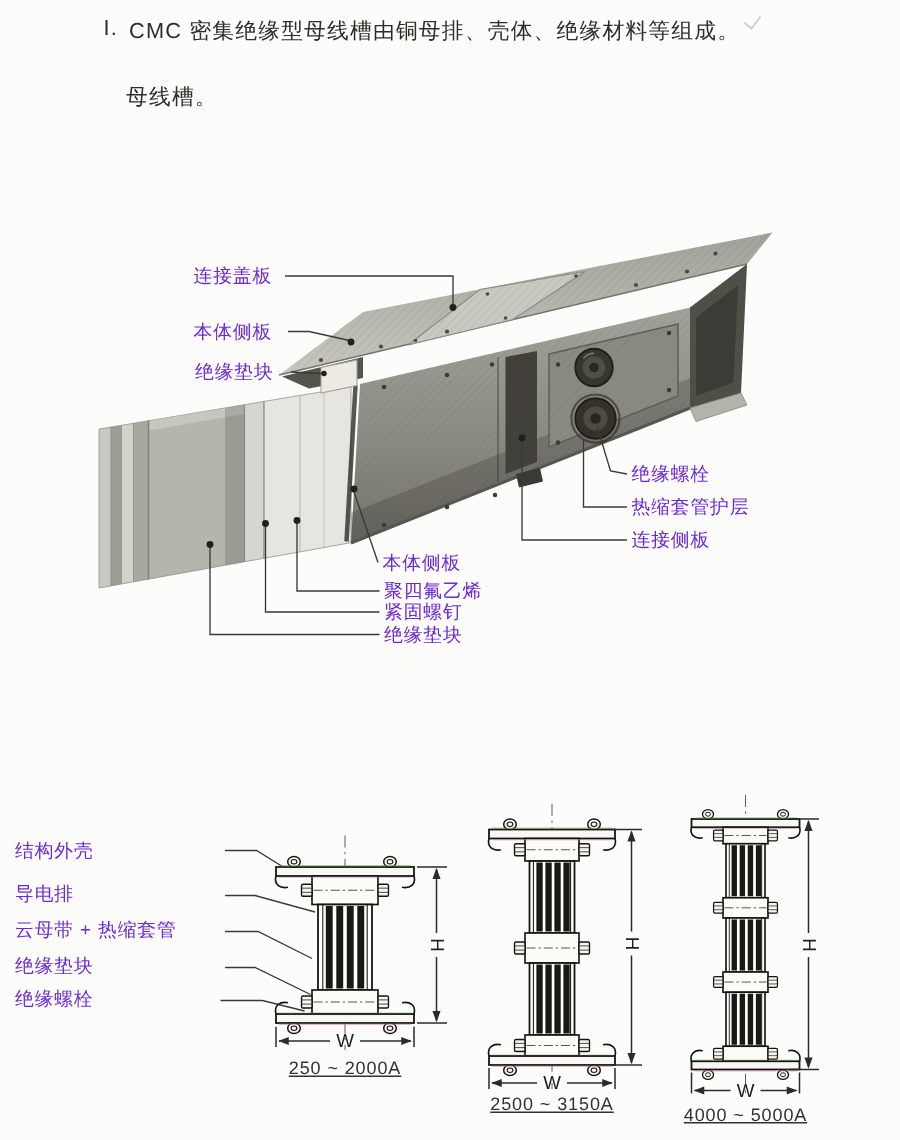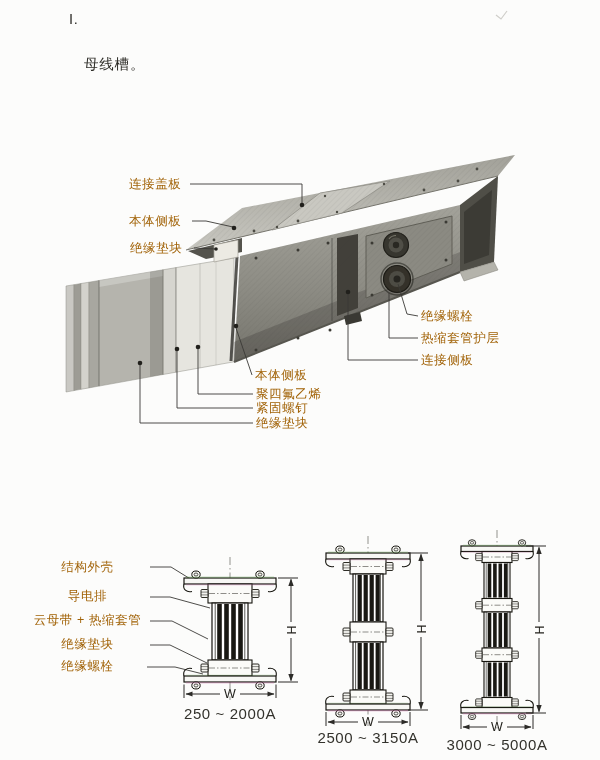--- a/index.html
+++ b/index.html
@@ -2,27 +2,27 @@
 <html><head>
 <meta charset="utf-8">
 <style>
   html,body{margin:0;padding:0;background:#e8e8e8;}
   .page{position:relative;width:600px;height:760px;background:#fcfcfb;overflow:hidden;
         font-family:"Liberation Sans","DejaVu Sans",sans-serif;}
   .art{position:absolute;left:0;top:0;width:600px;height:760px;}
   .intro-num{position:absolute;left:69px;top:11px;font-size:14.5px;color:#2e2d28;letter-spacing:.8px;}
   .intro-line{position:absolute;font-size:14.5px;color:#2e2d28;letter-spacing:.8px;white-space:nowrap;}
   .il1{left:86px;top:11px}.il2{left:84px;top:33px}.il3{left:84px;top:55px}
-  .lbl{position:absolute;font-size:12.5px;line-height:13px;color:#a16207;letter-spacing:.6px;white-space:nowrap;}
-  .rcol{left:24px;width:127px;text-align:center;}
+  .lbl{position:absolute;font-size:12.5px;line-height:13px;color:#6d28d9;letter-spacing:.6px;white-space:nowrap;}
+  .rcol{left:10px;width:127px;text-align:left;}
   .dim{position:absolute;width:16px;height:16px;display:flex;align-items:center;justify-content:center;
        font-size:12.5px;color:#22211c;transform:translate(-50%,-50%);}
   .hrot{transform:translate(-50%,-50%) rotate(90deg);}
-  .rating{position:absolute;font-size:15px;color:#33322c;letter-spacing:.6px;white-space:nowrap;
-          transform:translateX(-50%);}
+  .rating{position:absolute;font-size:12px;color:#33322c;letter-spacing:.6px;white-space:nowrap;
+          transform:translateX(-50%);text-decoration:underline;}
 </style>
 </head>
 <body>
 
 <div class="page">
 
 <svg class="art" viewBox="0 0 600 760">
   <defs>
     <linearGradient id="gSide" x1="0" y1="0" x2="0" y2="1">
       <stop offset="0" stop-color="#a3a29a"></stop>
@@ -332,20 +332,21 @@
         <polygon points="539,546.5 536.3,554 541.7,554"></polygon>
             <polygon points="539,712.5 536.3,705 541.7,705"></polygon>
         <polygon points="462.5,727 469.5,724.4 469.5,729.6"></polygon>
             <polygon points="531.5,727 524.5,724.4 524.5,729.6"></polygon>
       </g>
     </g>
   </g>
 </svg>
 
 <div class="intro-num">I.</div>
+<div class="intro-line il1">CMC 密集绝缘型母线槽由铜母排、壳体、绝缘材料等组成。</div>
 <div class="intro-line il3">母线槽。</div>
 
 <div class="lbl" style="left:129px;top:178px">连接盖板</div>
 <div class="lbl" style="left:129px;top:215px">本体侧板</div>
 <div class="lbl" style="left:130px;top:242px">绝缘垫块</div>
 <div class="lbl" style="left:421px;top:310px">绝缘螺栓</div>
 <div class="lbl" style="left:421px;top:332px">热缩套管护层</div>
 <div class="lbl" style="left:421px;top:354px">连接侧板</div>
 <div class="lbl" style="left:255px;top:369px">本体侧板</div>
 <div class="lbl" style="left:256px;top:388px">聚四氟乙烯</div>
@@ -360,15 +361,15 @@
 
 <div class="dim" style="left:230px;top:694px">W</div>
 <div class="dim hrot" style="left:291px;top:630px">H</div>
 <div class="dim" style="left:368px;top:722px">W</div>
 <div class="dim hrot" style="left:421px;top:629px">H</div>
 <div class="dim" style="left:497px;top:727px">W</div>
 <div class="dim hrot" style="left:539px;top:630px">H</div>
 
 <div class="rating" style="left:230px;top:705px">250 ~ 2000A</div>
 <div class="rating" style="left:368px;top:729px">2500 ~ 3150A</div>
-<div class="rating" style="left:497px;top:736px">3000 ~ 5000A</div>
+<div class="rating" style="left:497px;top:736px">4000 ~ 5000A</div>
 
 </div>
 
 </body></html>

